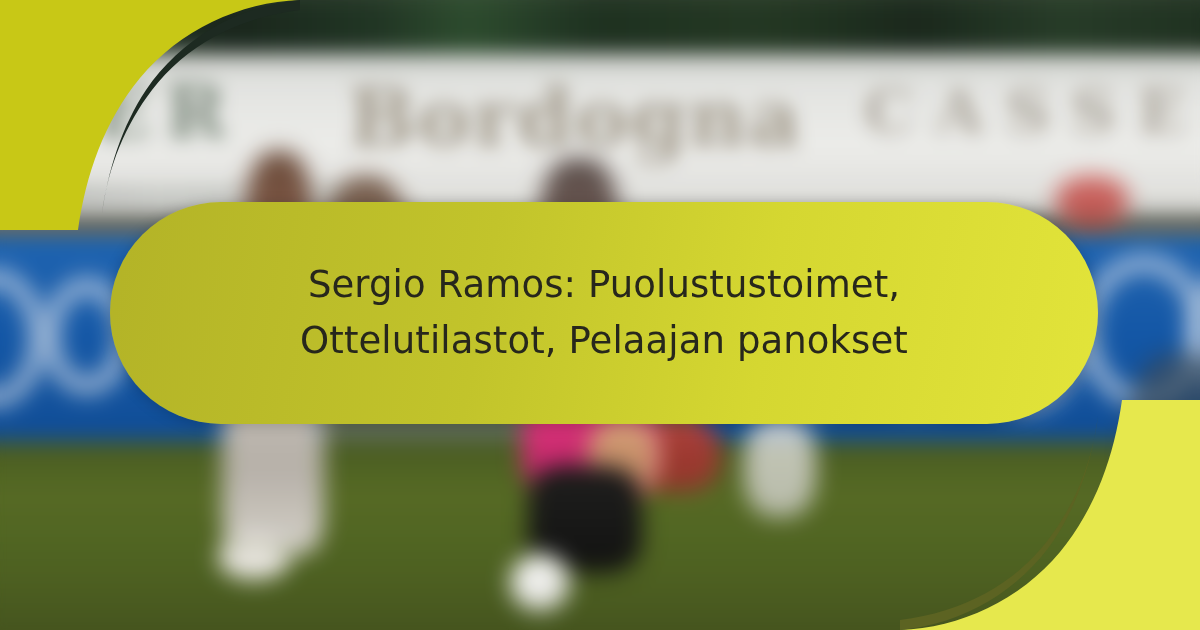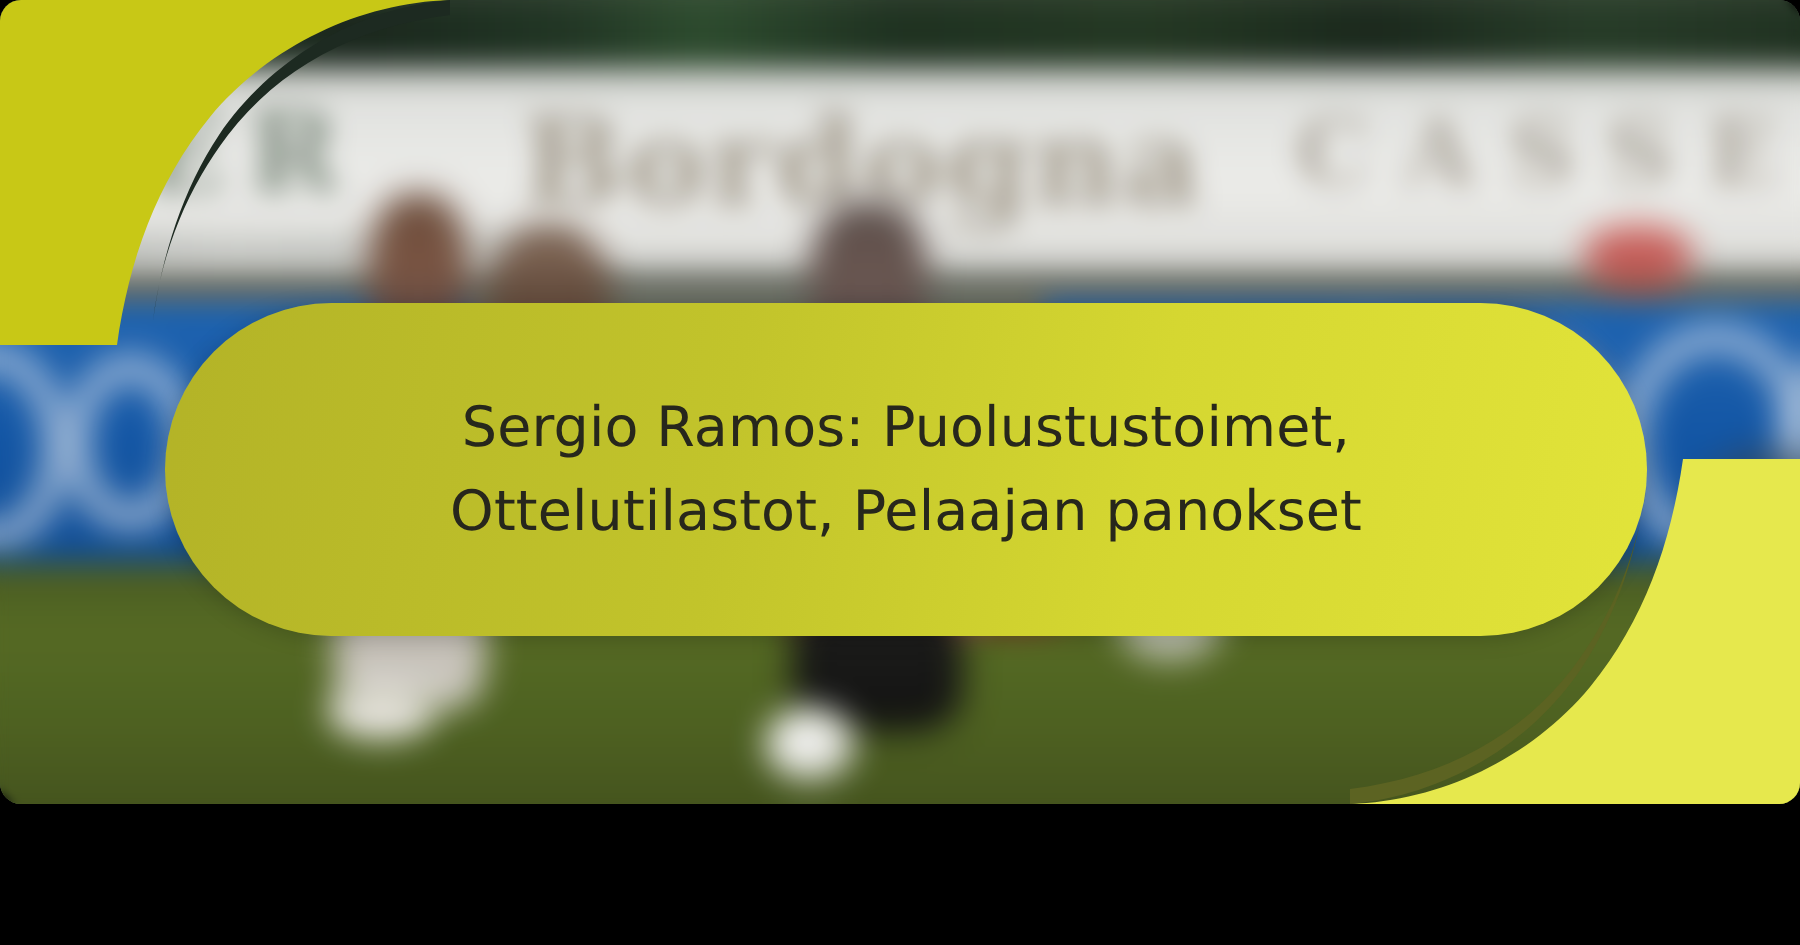--- a/index.html
+++ b/index.html
@@ -8,24 +8,23 @@
     padding: 0;
     background: #000;
   }
   body {
     font-family: "DejaVu Sans", sans-serif;
   }
 
   .stage {
     position: relative;
     width: 1200px;
-    height: 536px;
+    height: 630px;
     overflow: hidden;
     background: #5d6a57;
-    border-radius: 14px;
   }
 
   
   .photo {
     position: absolute;
     inset: 0;
     overflow: hidden;
   }
 
   

